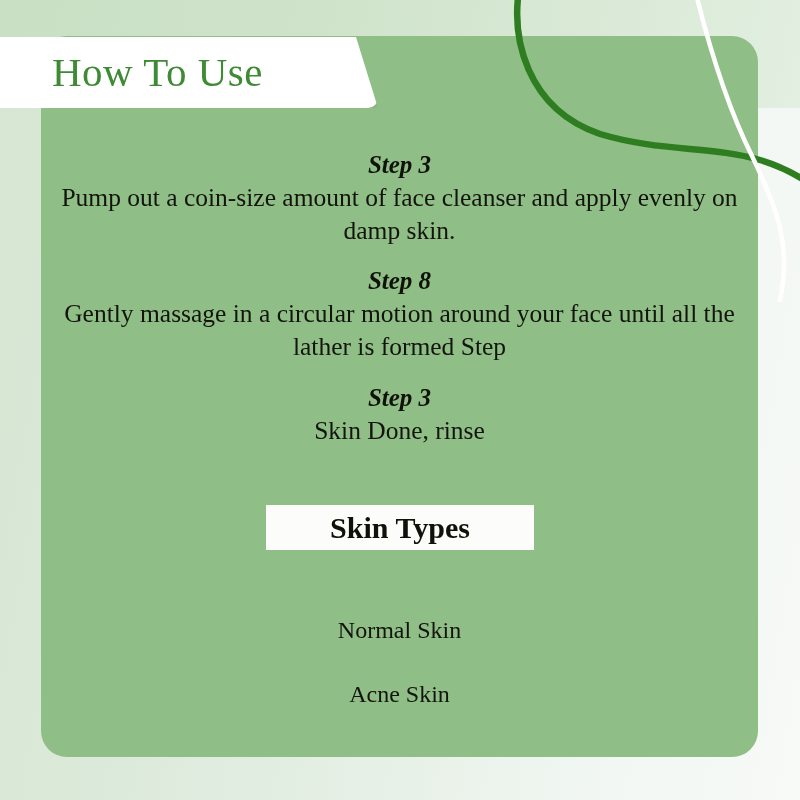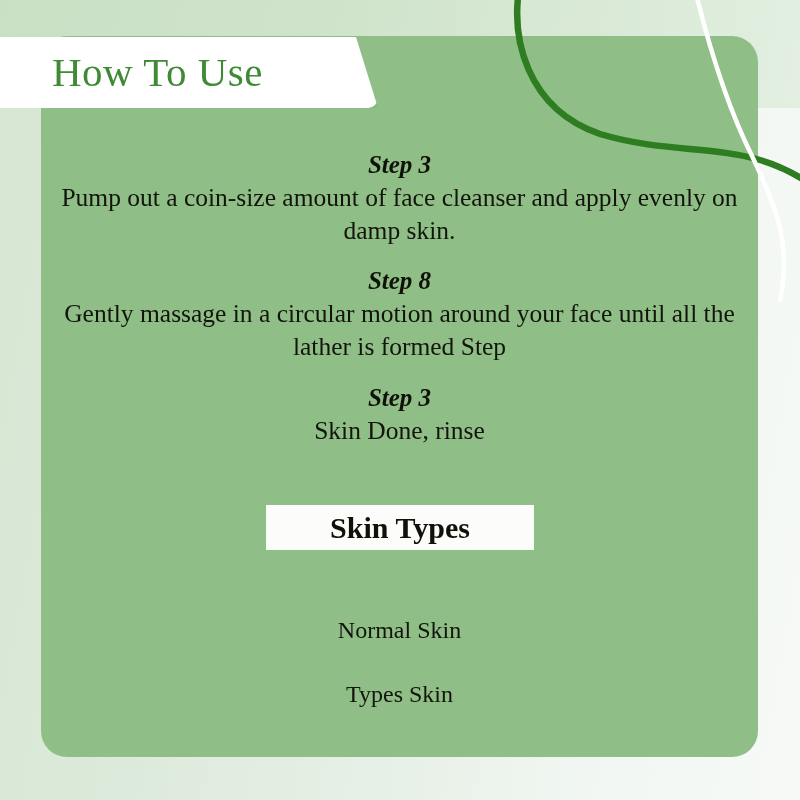--- a/index.html
+++ b/index.html
@@ -191,17 +191,17 @@
       </div>
 
     </div>
 
     <div class="skin-banner">
       <div class="skin-title">Skin Types</div>
     </div>
 
     <div class="skin-list">
       <div class="skin-item">Normal Skin</div>
-      <div class="skin-item">Types Skin</div>
+      <div class="skin-item">Acne Skin</div>
     </div>
 
   </div>
 </div>
 
 </body></html>

